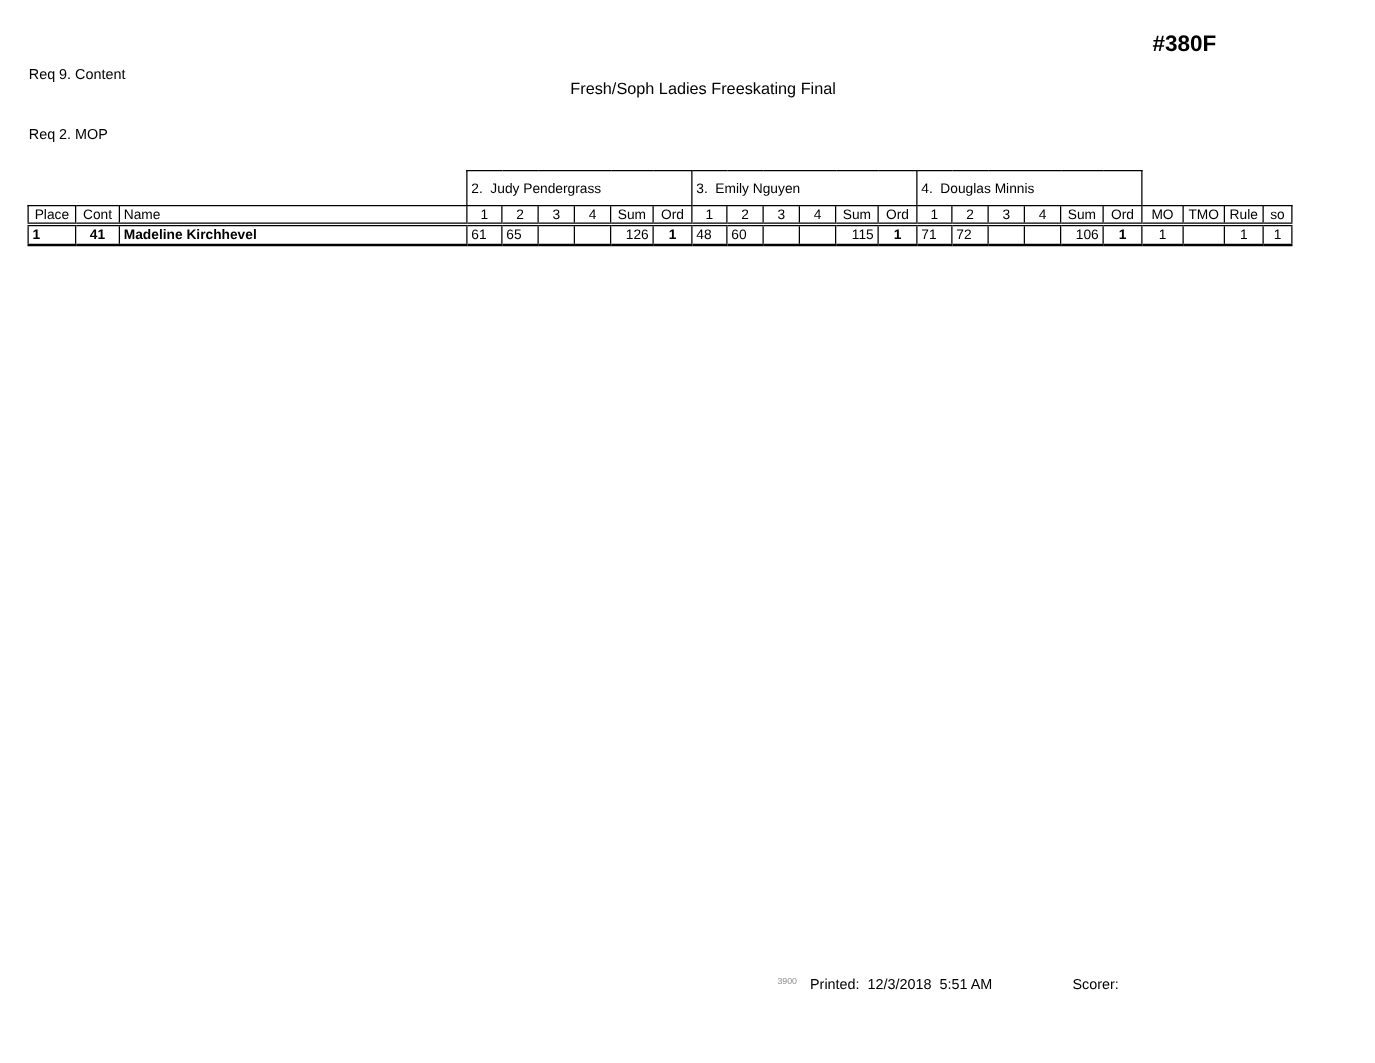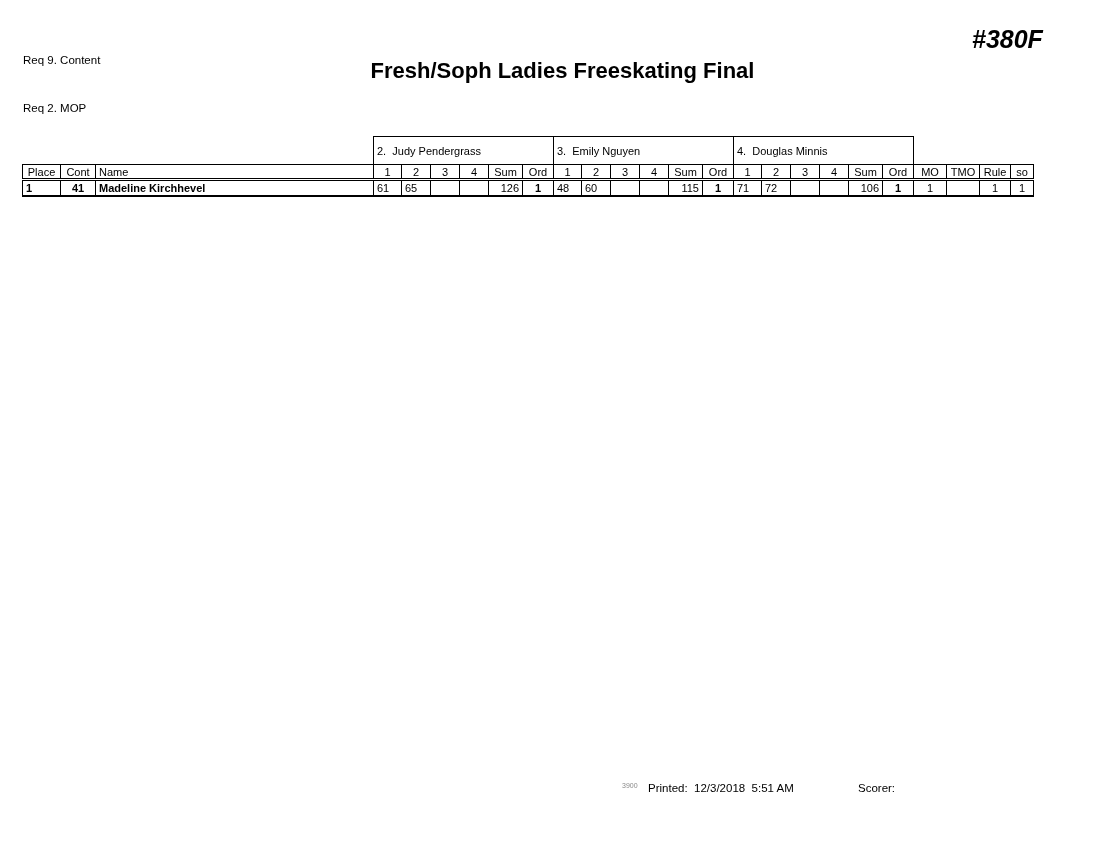--- a/index.html
+++ b/index.html
@@ -15,25 +15,25 @@
   .req-block {
     position:absolute; left:23px; top:20px;
     font-size:11.5px; line-height:16px; white-space:pre;
   }
   .center-head {
     position:absolute; left:0; top:23px; width:1100px;
     text-align:center; white-space:pre;
   }
   .title1 { font-size:19px; font-weight:bold; line-height:22px; }
   .subtitle { font-size:15px; line-height:20px; }
-  .title2 { font-size:22px; font-weight:bold; line-height:23px;padding-left:25px; }
+  .title2 { font-size:13px; font-weight:normal; line-height:23px;padding-left:25px; }
   .report-type { font-size:16px; line-height:24px; }
   .report-num {
-    position:absolute; left:972px; top:25px;
-    font-size:25px; font-weight:bold;font-style:italic;
+    position:absolute; left:922px; top:25px;
+    font-size:18px; font-weight:bold;
   }
 
   
   table.results {
     position:absolute; left:22px; top:136px;
     border-collapse:collapse; table-layout:fixed;
     font-size:11px; line-height:12px;
   }
   table.results td {
     border:1px solid #000; padding:0 3px; height:16px;

